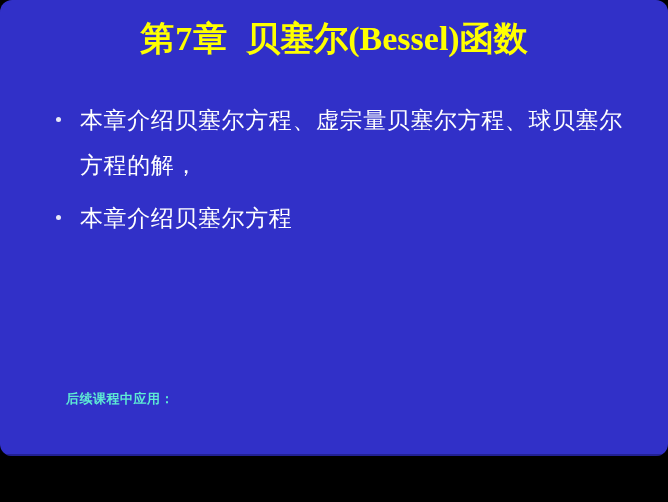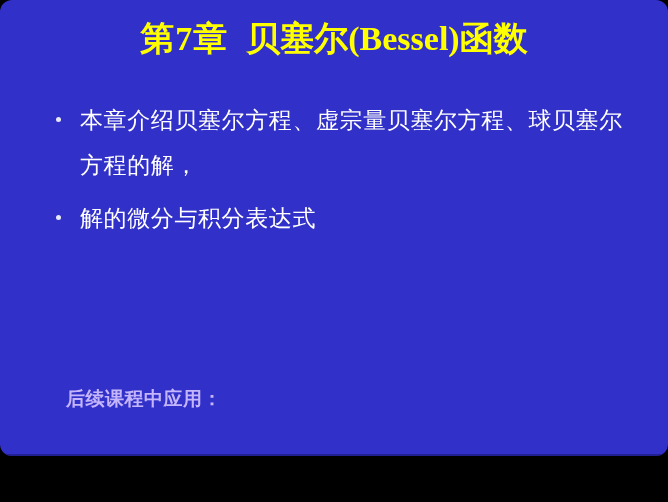--- a/index.html
+++ b/index.html
@@ -83,24 +83,24 @@
   }
 
   .bullet-text {
     display: block;
   }
 
   .subnote {
     position: absolute;
     left: 66px;
     top: 386px;
-    color: #c4b5fd;
+    color: #5eead4;
     font-family: "Liberation Sans", "DejaVu Sans", sans-serif;
     font-weight: bold;
-    font-size: 19px;
+    font-size: 13px;
     line-height: 26px;
     letter-spacing: .5px;
     white-space: nowrap;
   }
 
   .page-number {
     position: absolute;
     left: 603px;
     top: 455px;
     width: 22px;
@@ -122,21 +122,21 @@
 
   <div class="bullet-list">
 
     <div class="bullet-item">
       <span class="bullet-marker"></span>
       <span class="bullet-text">本章介绍贝塞尔方程、虚宗量贝塞尔方程、球贝塞尔方程的解，</span>
     </div>
 
     <div class="bullet-item">
       <span class="bullet-marker"></span>
-      <span class="bullet-text">解的微分与积分表达式</span>
+      <span class="bullet-text">本章介绍贝塞尔方程</span>
     </div>
 
 
   </div>
 
   <div class="subnote">后续课程中应用：</div>
 
   <div class="page-number">1</div>
 
   <div class="slide-bottom-edge"></div>

